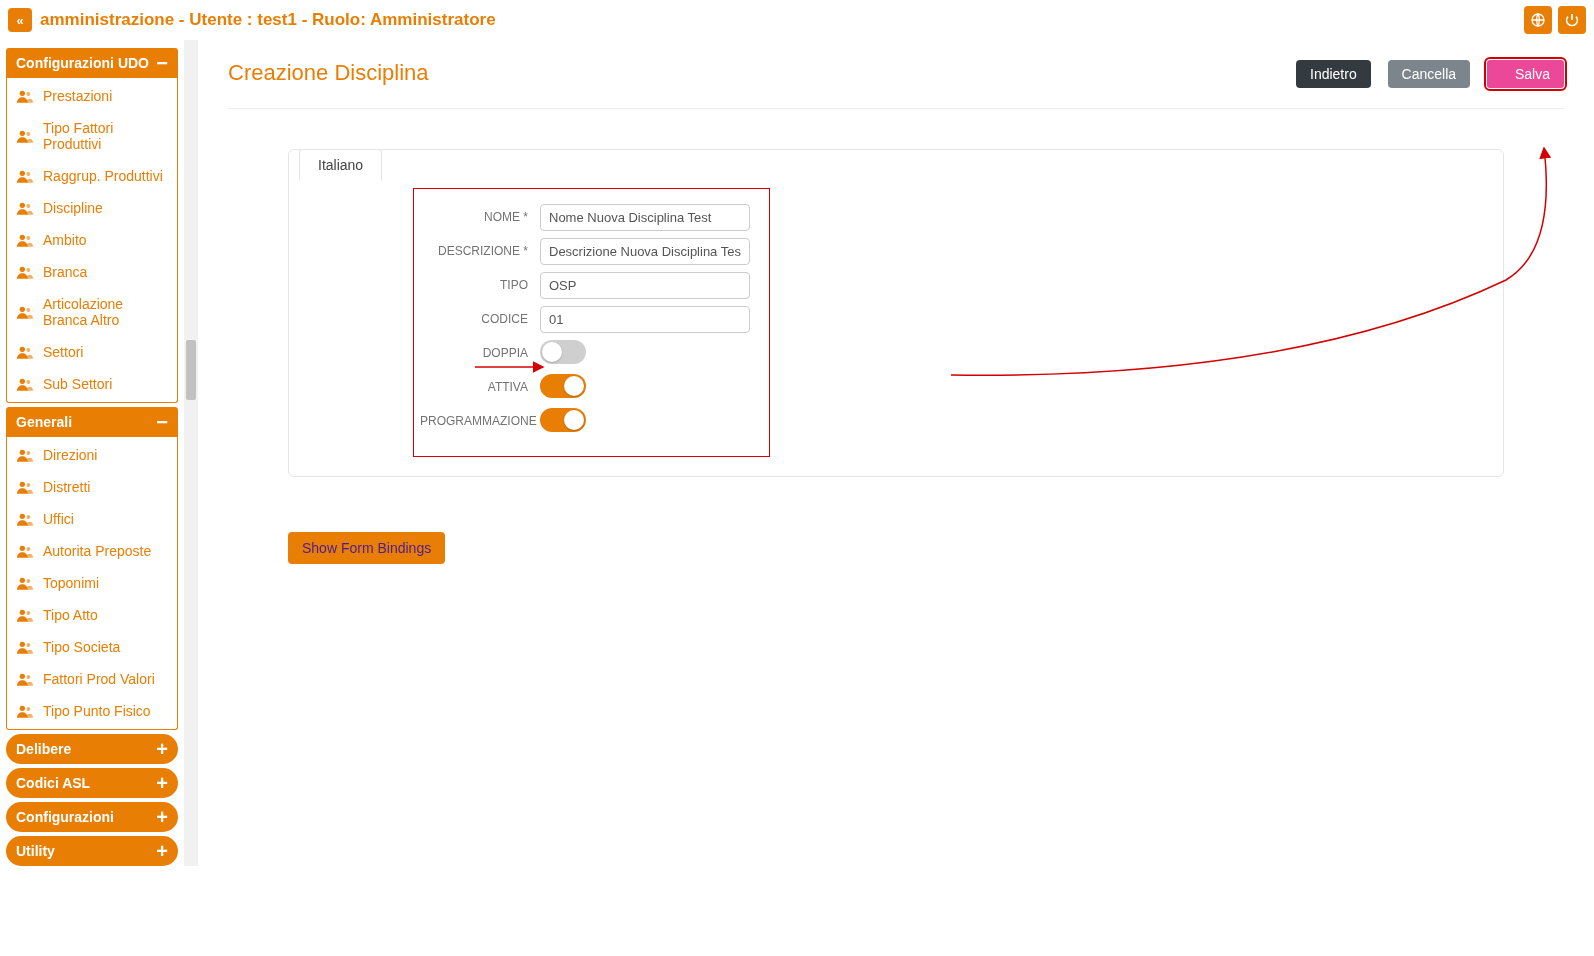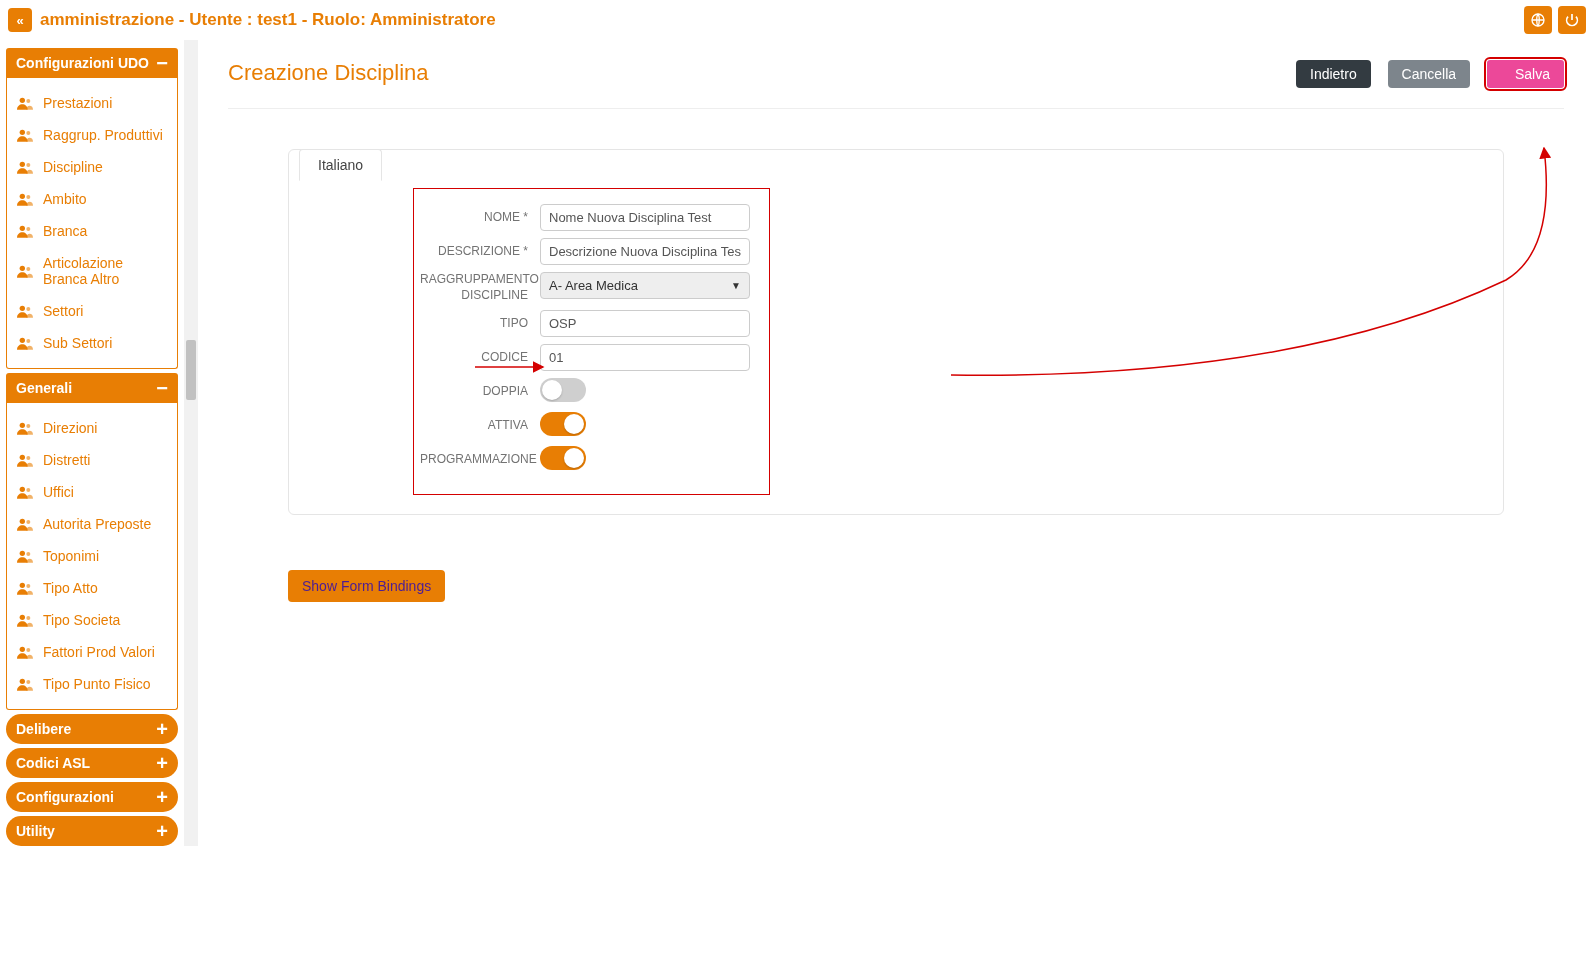--- a/index.html
+++ b/index.html
@@ -70,21 +70,21 @@
     .section-header .indicator {
       font-size: 20px;
       line-height: 10px;
       font-weight: bold;
     }
     .section-body {
       border: 1px solid #e87e04;
       border-top: none;
       border-radius: 0 0 3px 3px;
       background: #fff;
-      padding: 9px 0;
+      padding: 2px 0;
     }
     .nav-item {
       display: flex;
       align-items: center;
       padding: 8px 10px;
       color: #e87e04;
       cursor: pointer;
       font-size: 14px;
     }
     .nav-item .nav-icon {
@@ -306,20 +306,31 @@
         </div>
       <div class="nav-item">
           <span class="nav-icon">
             <svg viewBox="0 0 24 20" fill="#e87e04">
               <circle cx="8" cy="6" r="4"></circle>
               <path d="M0 20c0-5 4-8 8-8s8 3 8 8z"></path>
               <circle cx="17" cy="7" r="3" opacity="0.6"></circle>
               <path d="M14 20c0-4 2-6 5-6s5 2 5 6z" opacity="0.6"></path>
             </svg>
           </span>
+          <span>Tipo Fattori Produttivi</span>
+        </div>
+      <div class="nav-item">
+          <span class="nav-icon">
+            <svg viewBox="0 0 24 20" fill="#e87e04">
+              <circle cx="8" cy="6" r="4"></circle>
+              <path d="M0 20c0-5 4-8 8-8s8 3 8 8z"></path>
+              <circle cx="17" cy="7" r="3" opacity="0.6"></circle>
+              <path d="M14 20c0-4 2-6 5-6s5 2 5 6z" opacity="0.6"></path>
+            </svg>
+          </span>
           <span>Raggrup. Produttivi</span>
         </div>
       <div class="nav-item">
           <span class="nav-icon">
             <svg viewBox="0 0 24 20" fill="#e87e04">
               <circle cx="8" cy="6" r="4"></circle>
               <path d="M0 20c0-5 4-8 8-8s8 3 8 8z"></path>
               <circle cx="17" cy="7" r="3" opacity="0.6"></circle>
               <path d="M14 20c0-4 2-6 5-6s5 2 5 6z" opacity="0.6"></path>
             </svg>
@@ -530,29 +541,20 @@
             <div class="form-row">
               <label>NOME *</label>
               <div class="control"><input type="text" value="Nome Nuova Disciplina Test" style=""></div>
             </div>
 
             <div class="form-row">
               <label>DESCRIZIONE *</label>
               <div class="control"><input type="text" value="Descrizione Nuova Disciplina Test" style=""></div>
             </div>
 
-            <div class="form-row" style="align-items:flex-start">
-              <label>RAGGRUPPAMENTO DISCIPLINE</label>
-              <div class="control">
-                <div class="select">
-                  <span>A- Area Medica</span>
-                  <span class="caret">▼</span>
-                </div>
-              </div>
-            </div>
 
             <div class="form-row">
               <label>TIPO</label>
               <div class="control"><input type="text" value="OSP" style=""></div>
             </div>
 
             <div class="form-row">
               <label>CODICE</label>
               <div class="control"><input type="text" value="01" style=""></div>
             </div>

